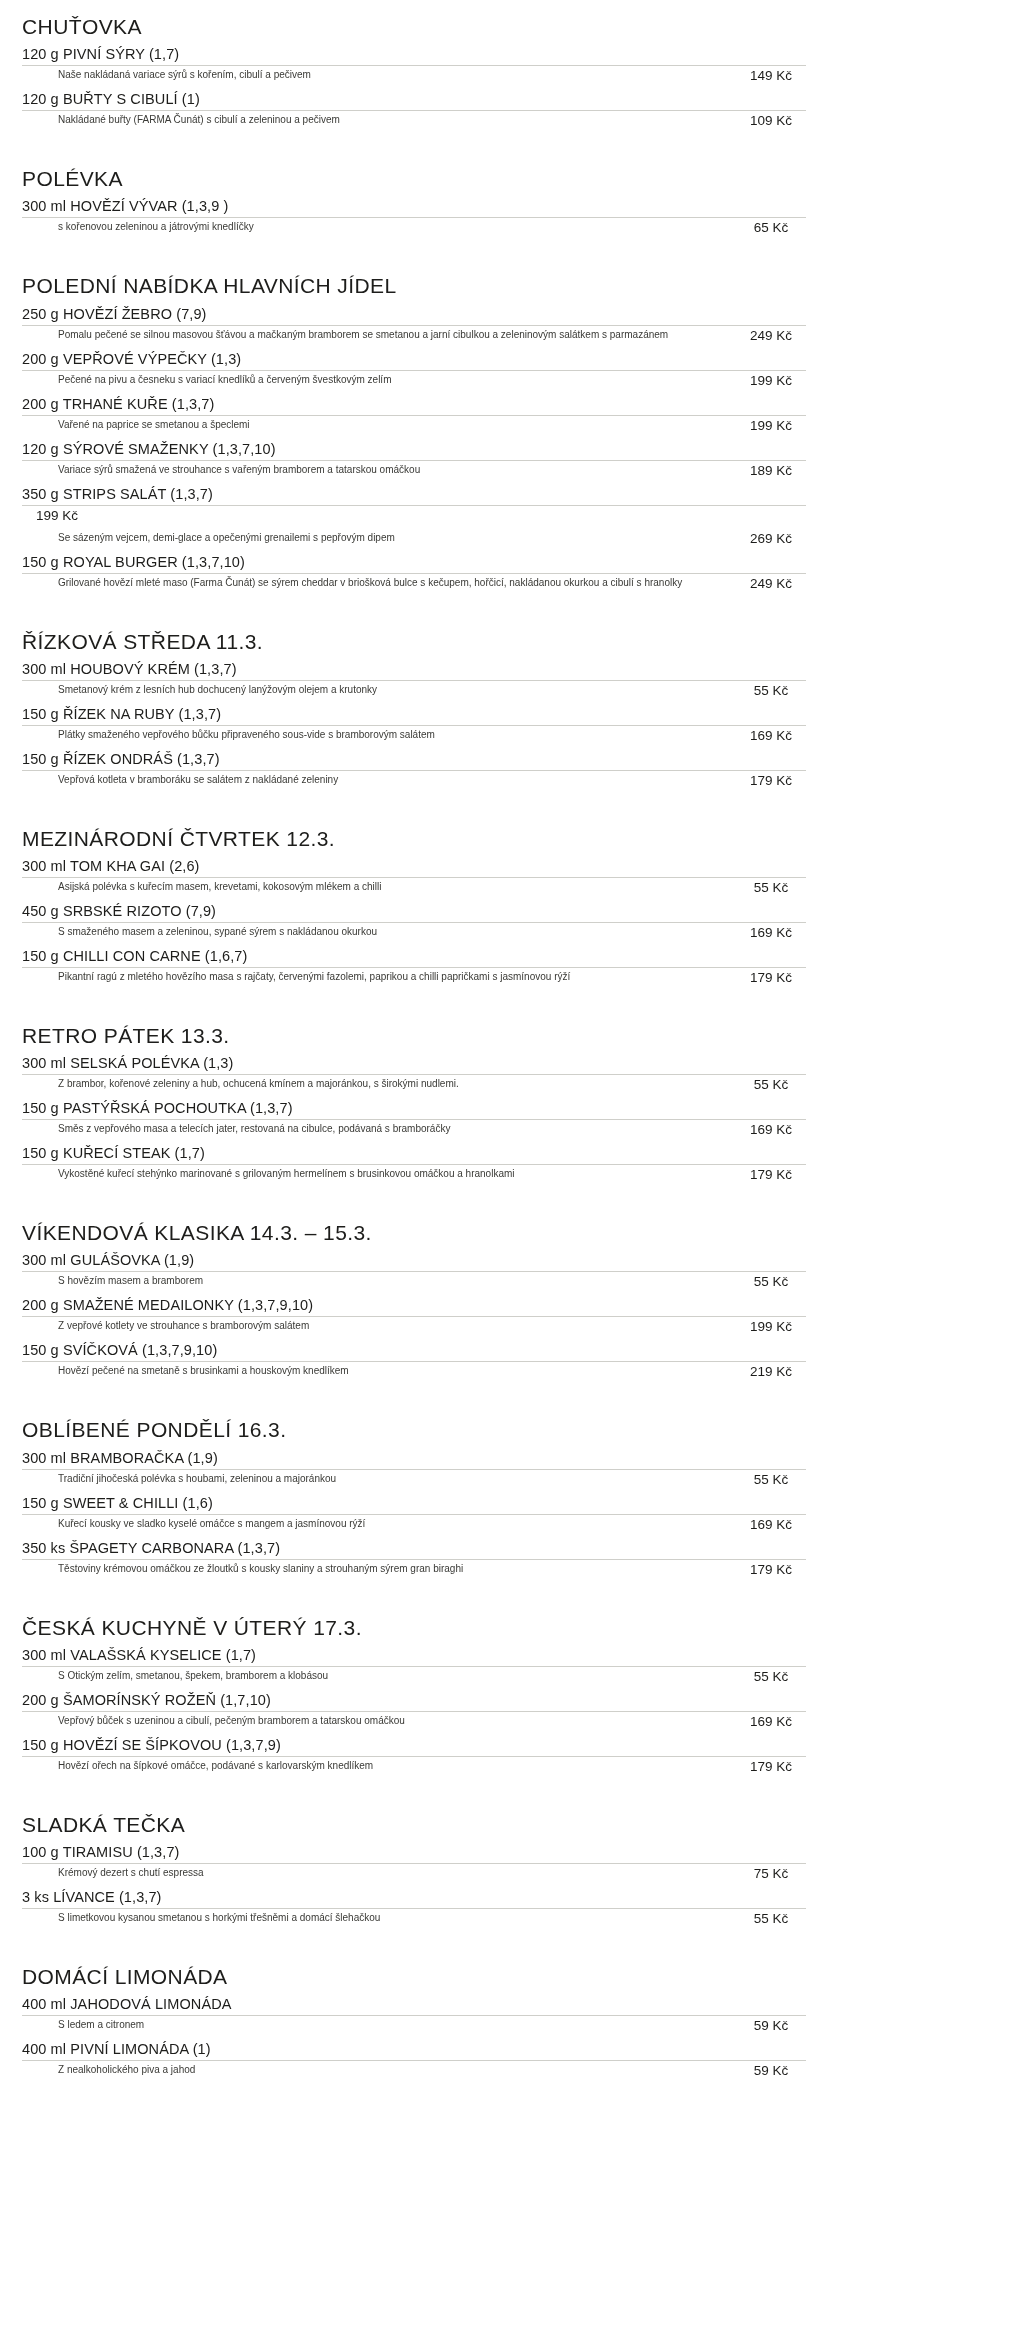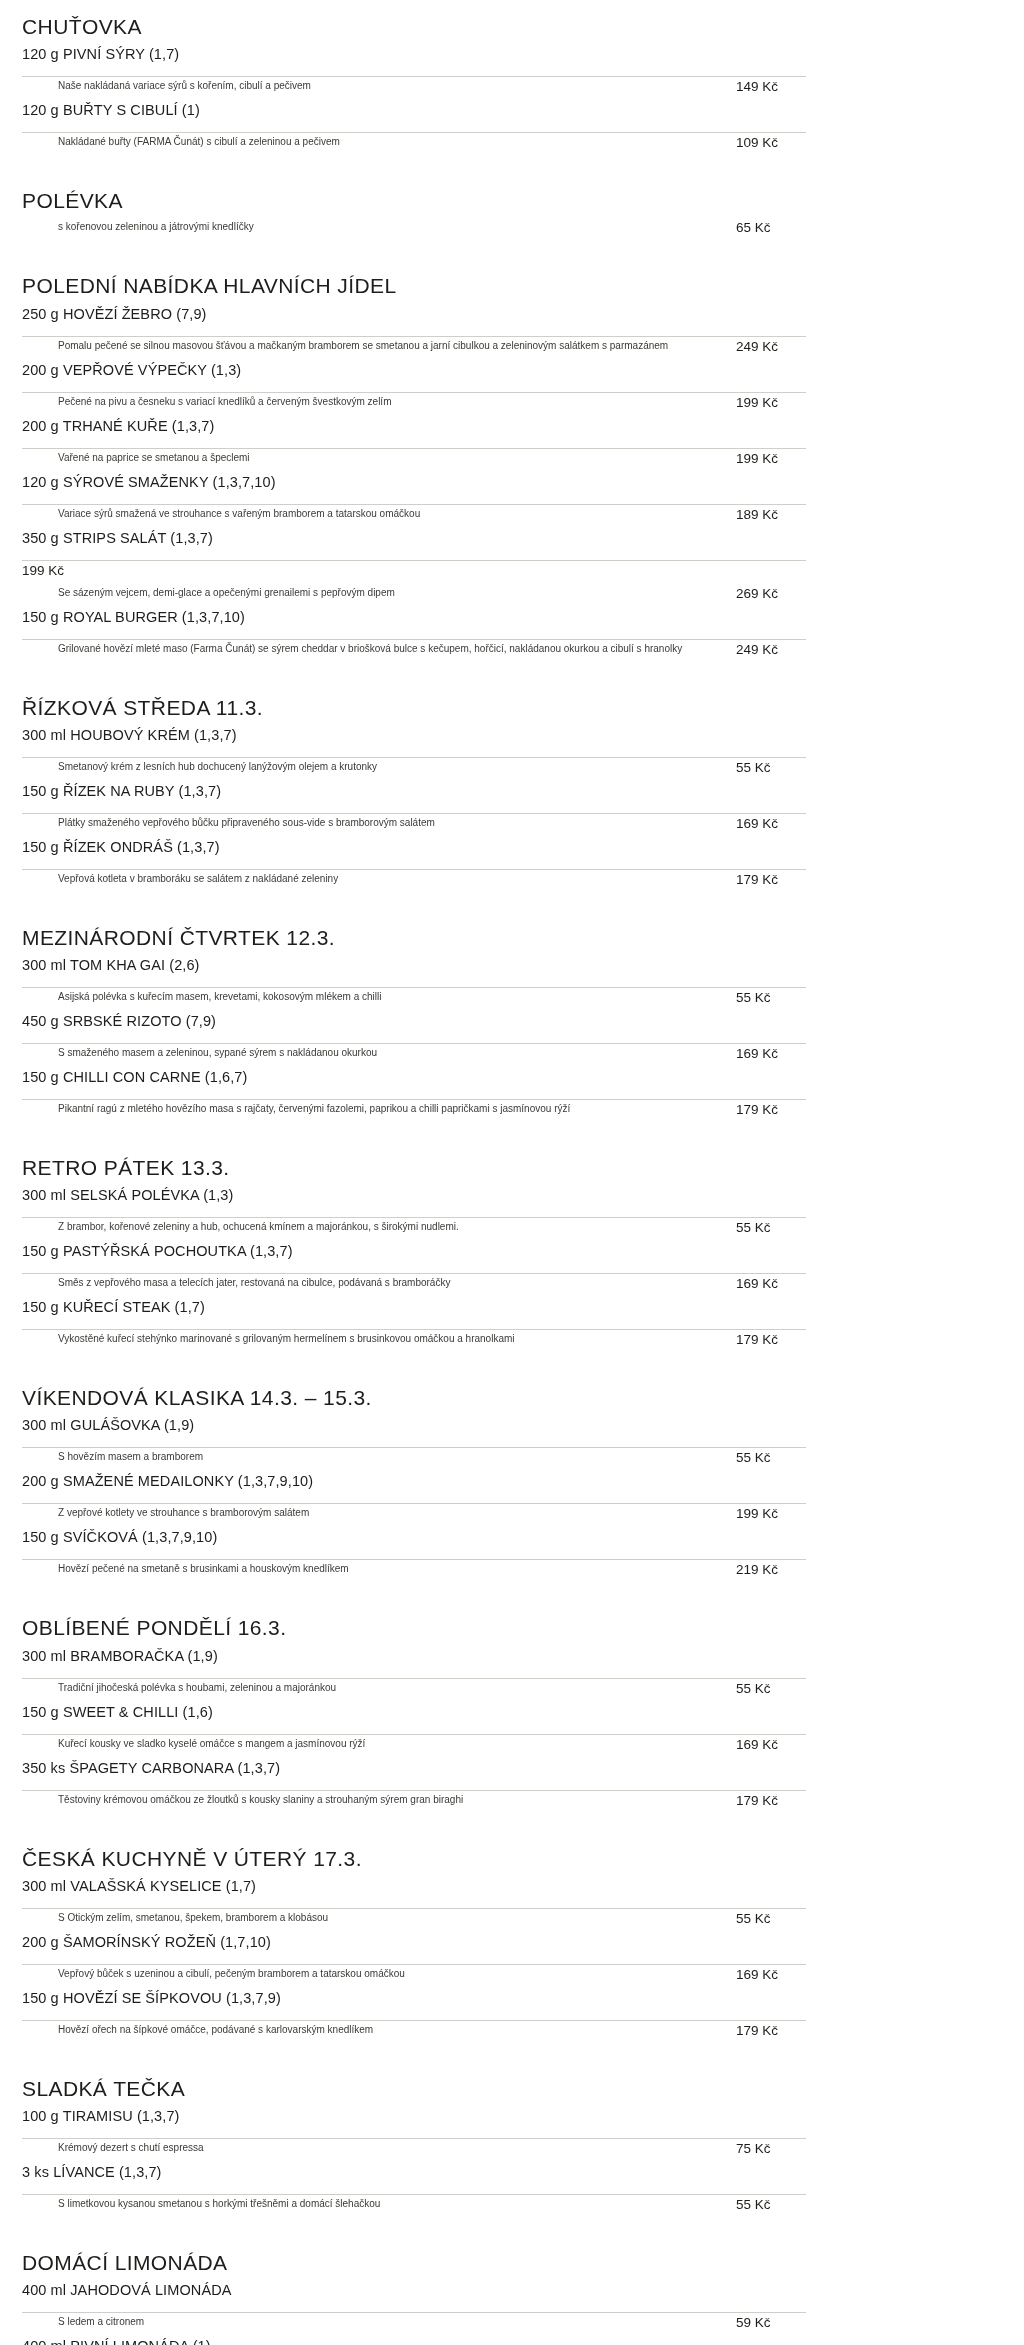--- a/index.html
+++ b/index.html
@@ -29,21 +29,21 @@
     margin: 0 0 7px 0;
     line-height: 1.2;
   }
   .item {
     position: relative;
   }
   .item-head {
     display: flex;
     align-items: baseline;
     border-bottom: 1px solid #cfcfca;
-    padding-bottom: 14px;
+    padding-bottom: 3px;
     margin-bottom: 2px;
   }
   .item-name {
     font-size: 14.5px;
     letter-spacing: 0.1px;
     white-space: nowrap;
     color: #1d1d1b;
   }
   .item-name .amount {
     font-weight: 400;
@@ -59,21 +59,21 @@
     font-size: 10px;
     line-height: 1.35;
     color: #3a3a36;
     padding-left: 36px;
     max-width: 760px;
   }
   .item-price {
     font-size: 13.5px;
     white-space: nowrap;
     color: #1d1d1b;
-    text-align: left;
+    text-align: center;
     min-width: 70px;
     align-self: flex-end;
     padding-bottom: 1px;
   }
 </style>
 </head>
 <body>
 
 <div class="page">
   <div id="sections-root">
@@ -94,20 +94,23 @@
           </div>
           <div class="item-desc-row">
             <div class="item-desc">Nakládané buřty (FARMA Čunát) s cibulí a zeleninou a pečivem</div>
             <div class="item-price">109 Kč</div>
           </div>
         </div>
       </div>
       <div class="section">
         <h2 class="section-title">POLÉVKA</h2>
         <div class="item">
+          <div class="item-head">
+            <div class="item-name"><span class="amount">300 ml</span> <span>HOVĚZÍ VÝVAR (1,3,9 )</span></div>
+          </div>
           <div class="item-desc-row">
             <div class="item-desc">s kořenovou zeleninou a játrovými knedlíčky</div>
             <div class="item-price">65 Kč</div>
           </div>
         </div>
       </div>
       <div class="section">
         <h2 class="section-title">POLEDNÍ NABÍDKA HLAVNÍCH JÍDEL</h2>
         <div class="item">
           <div class="item-head">

